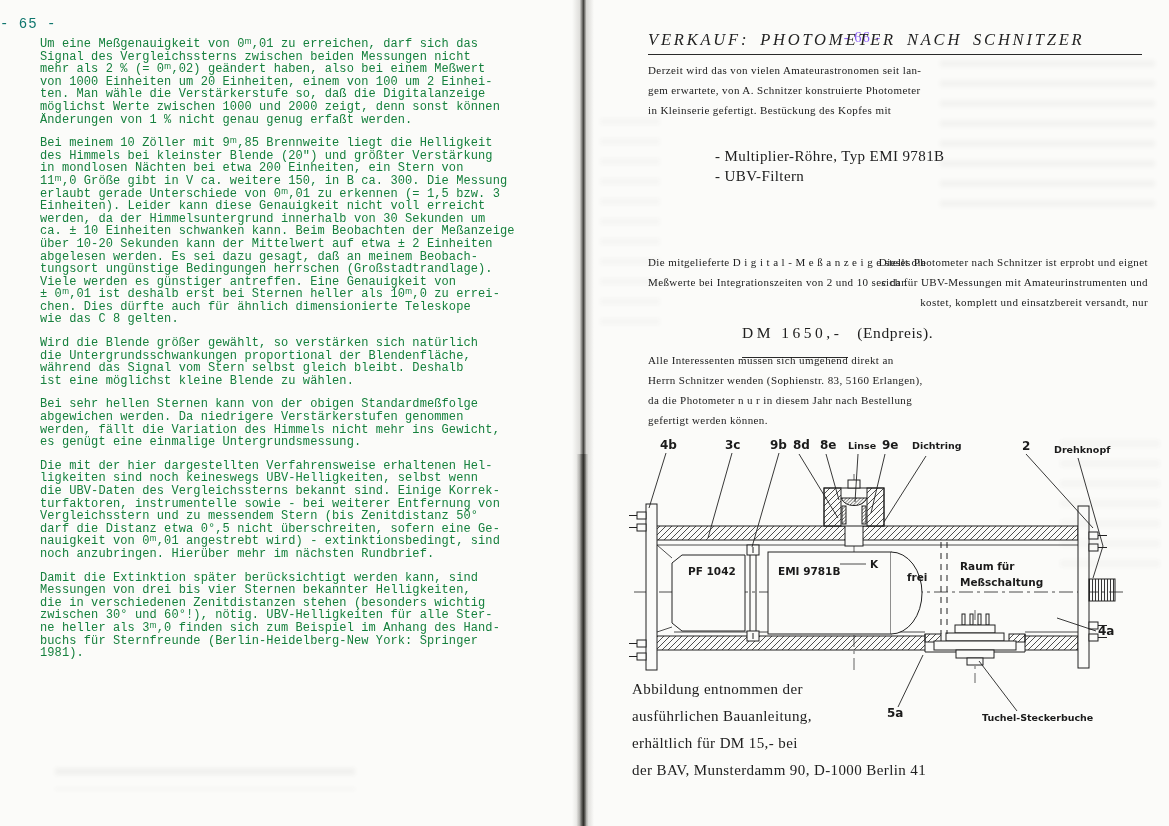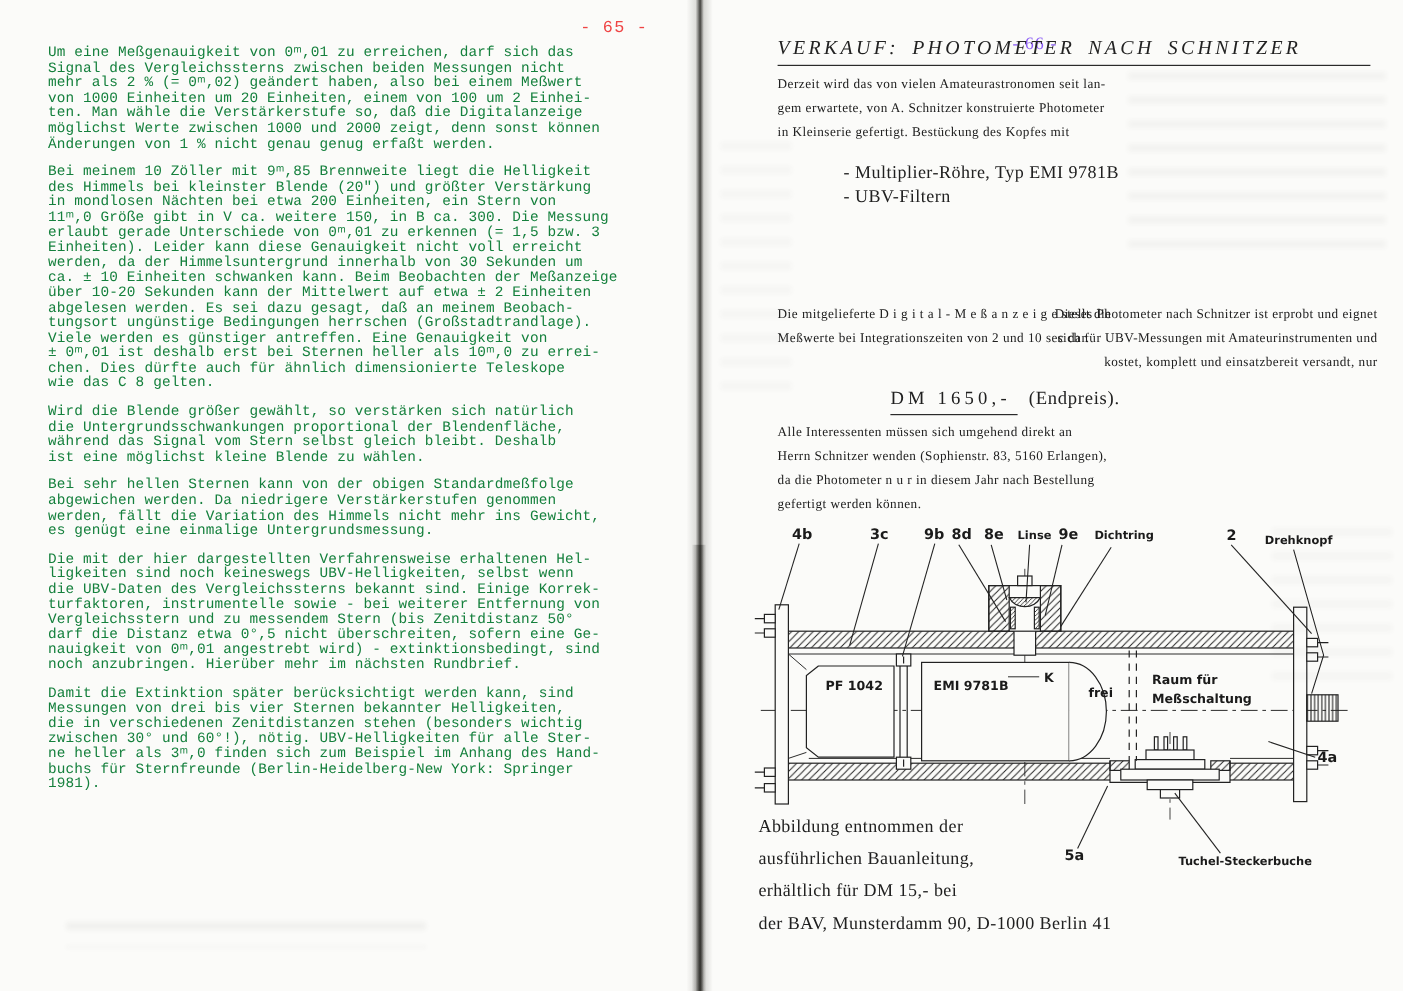--- a/index.html
+++ b/index.html
@@ -5,23 +5,23 @@
   html,body{margin:0;padding:0;}
   body{
     width:1169px;height:826px;position:relative;overflow:hidden;
     background:#fbfbf9;
     font-family:"Liberation Serif","DejaVu Serif",serif;
     color:#1c1c1c;
   }
   
   .page-left{position:absolute;left:0;top:0;width:575px;height:826px;}
   .pl-header{
-    position:absolute;left:0;top:16px;width:540px;text-align:right;
+    position:absolute;left:0;top:16px;width:540px;text-align:left;
     font-family:"Liberation Mono","DejaVu Sans Mono",monospace;
-    font-size:14px;letter-spacing:1px;color:#ef4444;
+    font-size:14px;letter-spacing:1px;color:#0f766e;
   }
   .pl-body{
     position:absolute;left:40px;top:38px;width:532px;
     font-family:"Liberation Mono","DejaVu Sans Mono",monospace;
     font-size:12px;line-height:12.6px;letter-spacing:0.1px;color:#15803d;
   }
   .pl-body p{margin:0 0 11px 0;white-space:pre-line;}
   
   .page-right{position:absolute;left:590px;top:0;width:579px;height:826px;}
   .pr-header{
@@ -37,30 +37,30 @@
   }
   .pr-text{
     position:absolute;left:58px;width:500px;
     font-size:11px;line-height:20px;letter-spacing:0.4px;color:#202020;
     white-space:pre-line;
   }
   .pr-intro{top:60px;}
   .pr-list{
     position:absolute;left:113px;top:134px;width:420px;
     font-size:15px;line-height:20px;letter-spacing:0.4px;color:#202020;
-    list-style:none;margin:0;padding:0;
+    list-style:none;margin:12px;padding:0;
   }
   .pr-list li{margin:0;}
   .pr-display{top:204px;margin-top:48px;}
   .pr-offer{top:252px;text-align:right;}
   .pr-price-line{
     position:absolute;left:152px;top:324px;font-size:15.5px;color:#202020;
   }
   .pr-price{
-    letter-spacing:3.5px;border-bottom:1.6px solid #2a2a2a;padding:0 6px 4px 0;
+    letter-spacing:3.5px;border-bottom:1.6px solid #2a2a2a;padding:0 6px 16px 0;
   }
   .pr-price-note{letter-spacing:0.6px;margin-left:5px;}
   .pr-order{top:350px;}
   .pr-caption{
     position:absolute;left:42px;top:676px;width:545px;
     font-size:15px;line-height:27px;letter-spacing:0.4px;color:#202020;
     white-space:pre-line;
   }
   
   .diagram{position:absolute;left:36px;top:428px;width:505px;height:315px;}

